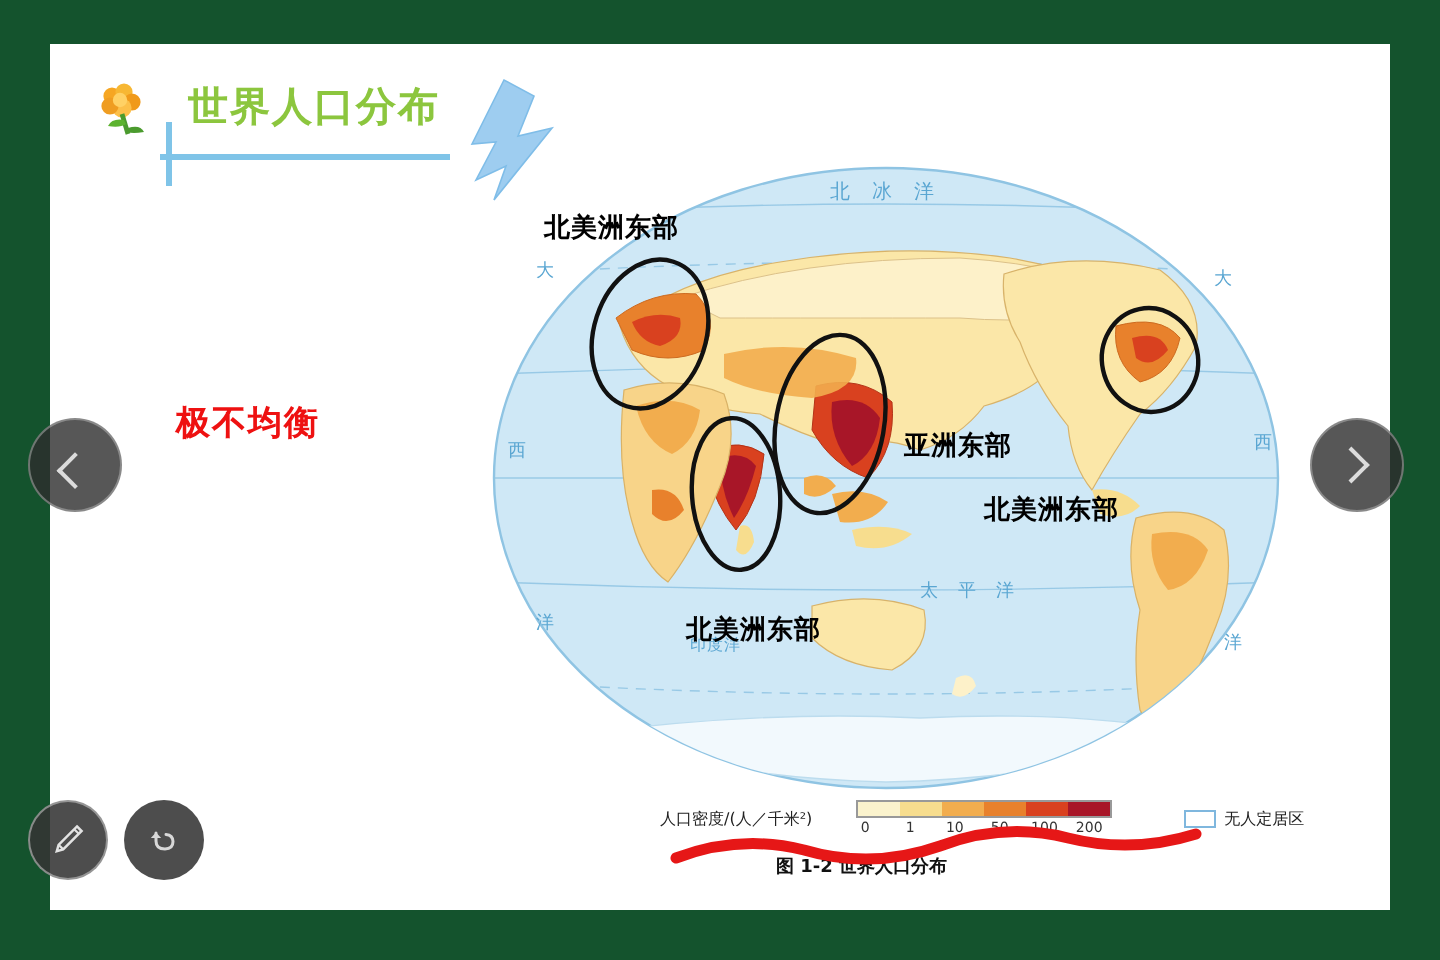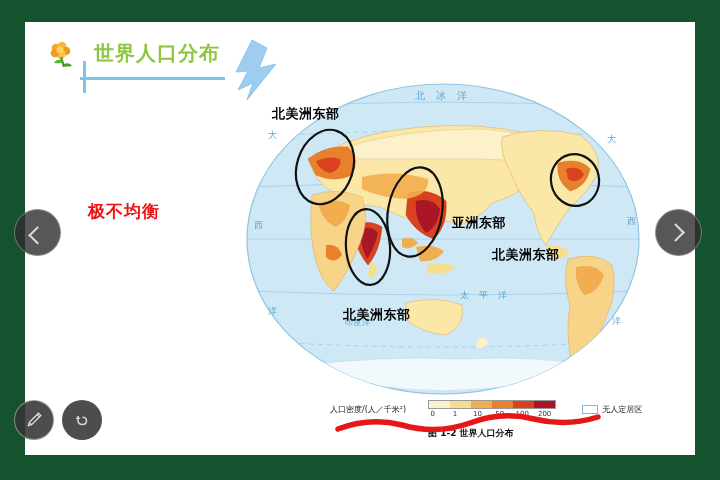--- a/index.html
+++ b/index.html
@@ -68,26 +68,26 @@
   }
   .legend-title { font-size:8px; color:#222; white-space:nowrap; }
   .legend-ramp { display:flex; flex-direction:column; }
   .ramp-bar { display:flex; height:9px; border:1px solid #999; }
   .ramp-bar i { display:block; width:21px; height:100%; }
   .ramp-ticks {
     display:flex; font-size:7px; color:#333; margin-top:1px;
     justify-content:space-between; padding:0 1px;
   }
   .ramp-ticks span { width:21px; text-align:center; margin-left:-7px; }
-  .legend-nodata { display:flex; align-items:center; gap:4px; margin-left:4px; }
+  .legend-nodata { display:flex; align-items:center; gap:4px; margin-left:14px; }
   .nodata-swatch { width:16px; height:9px; border:1px solid #7fb7de; background:#fff; }
   .nodata-label { font-size:8px; color:#222; white-space:nowrap; }
   .map-caption {
     position:absolute; left:158px; top:360px;
-    font-size:9px; font-weight:bold; color:#111; white-space:nowrap;margin-left:40px;
+    font-size:9px; font-weight:bold; color:#111; white-space:nowrap;
   }
 
   
   #annotations { position:absolute; inset:0; pointer-events:none; }
 
   
   .nav-btn {
     position:absolute; width:47px; height:47px; border-radius:50%;
     background:rgba(45,45,45,0.80);
     border:1px solid rgba(200,200,200,0.45);

